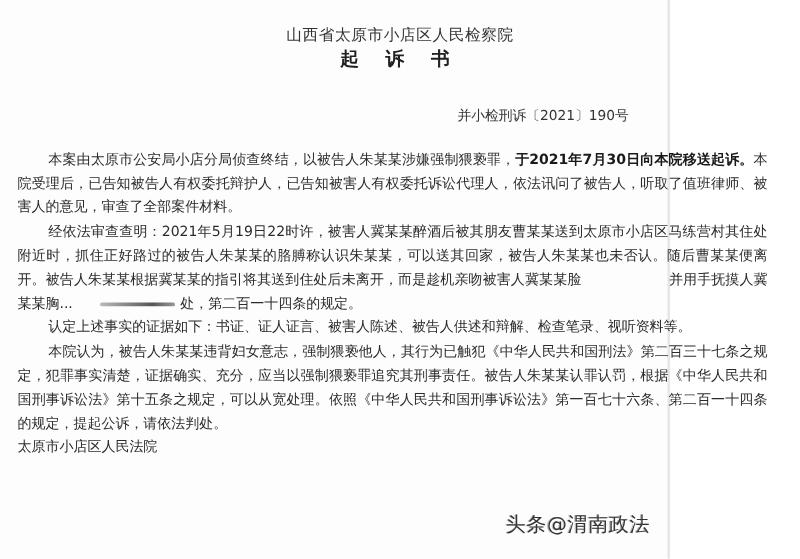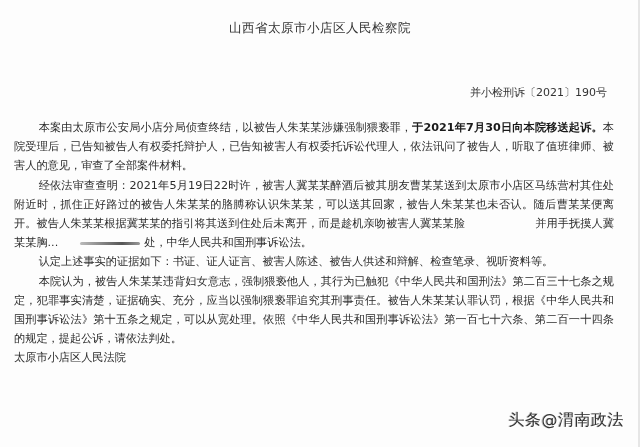--- a/index.html
+++ b/index.html
@@ -3,21 +3,21 @@
 <meta charset="utf-8">
 <style>
   html, body { margin:0; padding:0; }
   body {
     width:640px; height:447px; overflow:hidden;
     background:#ffffff;
     font-family:"DejaVu Sans","Liberation Sans",sans-serif;
     color:#2a2a2a;
     position:relative;
   }
-  .page { position:absolute; left:0; top:0; width:640px; height:447px; background:#fdfdfd; }
+  .page { position:absolute; left:0; top:0; width:536px; height:447px; background:#fdfdfd; }
   .right-edge { position:absolute; right:0; top:0; width:2px; height:447px; background:#e6e6e6; }
   .org {
     position:absolute; top:20px; left:0; width:640px; text-align:center;
     font-size:12.5px; color:#333; letter-spacing:0.5px;
   }
   .title {
     position:absolute; top:38px; left:0; width:640px; text-align:center;
     font-family:"DejaVu Serif","Liberation Serif",serif;
     font-size:15px; font-weight:bold; letter-spacing:8px; color:#222;
   }
@@ -44,27 +44,28 @@
     text-shadow:1px 1px 0 #fff, -1px 0 0 #bbb;
   }
 </style>
 </head>
 <body>
 
 <div class="page">
   <div class="right-edge"></div>
 
   <div class="org">山西省太原市小店区人民检察院</div>
+  <div class="title">起 诉 书</div>
   <div class="docno">并小检刑诉〔2021〕190号</div>
 
   <div class="body">
 
     <p class="para"><span>本案由太原市公安局小店分局侦查终结，以被告人朱某某涉嫌强制猥亵罪，</span><span class="bold-date">于2021年7月30日向本院移送起诉。</span><span>本院受理后，已告知被告人有权委托辩护人，已告知被害人有权委托诉讼代理人，依法讯问了被告人，听取了值班律师、被害人的意见，审查了全部案件材料。</span></p>
 
-    <p class="para"><span>经依法审查查明：2021年5月19日22时许，被害人冀某某醉酒后被其朋友曹某某送到太原市小店区马练营村其住处附近时，抓住正好路过的被告人朱某某的胳膊称认识朱某某，可以送其回家，被告人朱某某也未否认。随后曹某某便离开。被告人朱某某根据冀某某的指引将其送到住处后未离开，而是趁机亲吻被害人冀某某脸</span><span class="redact-gap2"></span><span>并用手抚摸人冀某某胸</span><span>...</span><span class="redact-bar"></span><span>处，中华人民共和国刑事诉讼法。</span></p>
+    <p class="para"><span>经依法审查查明：2021年5月19日22时许，被害人冀某某醉酒后被其朋友曹某某送到太原市小店区马练营村其住处附近时，抓住正好路过的被告人朱某某的胳膊称认识朱某某，可以送其回家，被告人朱某某也未否认。随后曹某某便离开。被告人朱某某根据冀某某的指引将其送到住处后未离开，而是趁机亲吻被害人冀某某脸</span><span class="redact-gap2"></span><span>并用手抚摸人冀某某胸</span><span>...</span><span class="redact-bar"></span><span>处，第二百一十四条的规定。</span></p>
 
     <p class="para"><span>认定上述事实的证据如下：书证、证人证言、被害人陈述、被告人供述和辩解、检查笔录、视听资料等。</span></p>
 
     <p class="para"><span>本院认为，被告人朱某某违背妇女意志，强制猥亵他人，其行为已触犯《中华人民共和国刑法》第二百三十七条之规定，犯罪事实清楚，证据确实、充分，应当以强制猥亵罪追究其刑事责任。被告人朱某某认罪认罚，根据《中华人民共和国刑事诉讼法》第十五条之规定，可以从宽处理。依照《中华人民共和国刑事诉讼法》第一百七十六条、第二百一十四条的规定，提起公诉，请依法判处。</span></p>
 
     <p class="court">太原市小店区人民法院</p>
   </div>
 
   <div class="watermark">头条@渭南政法</div>
 </div>

